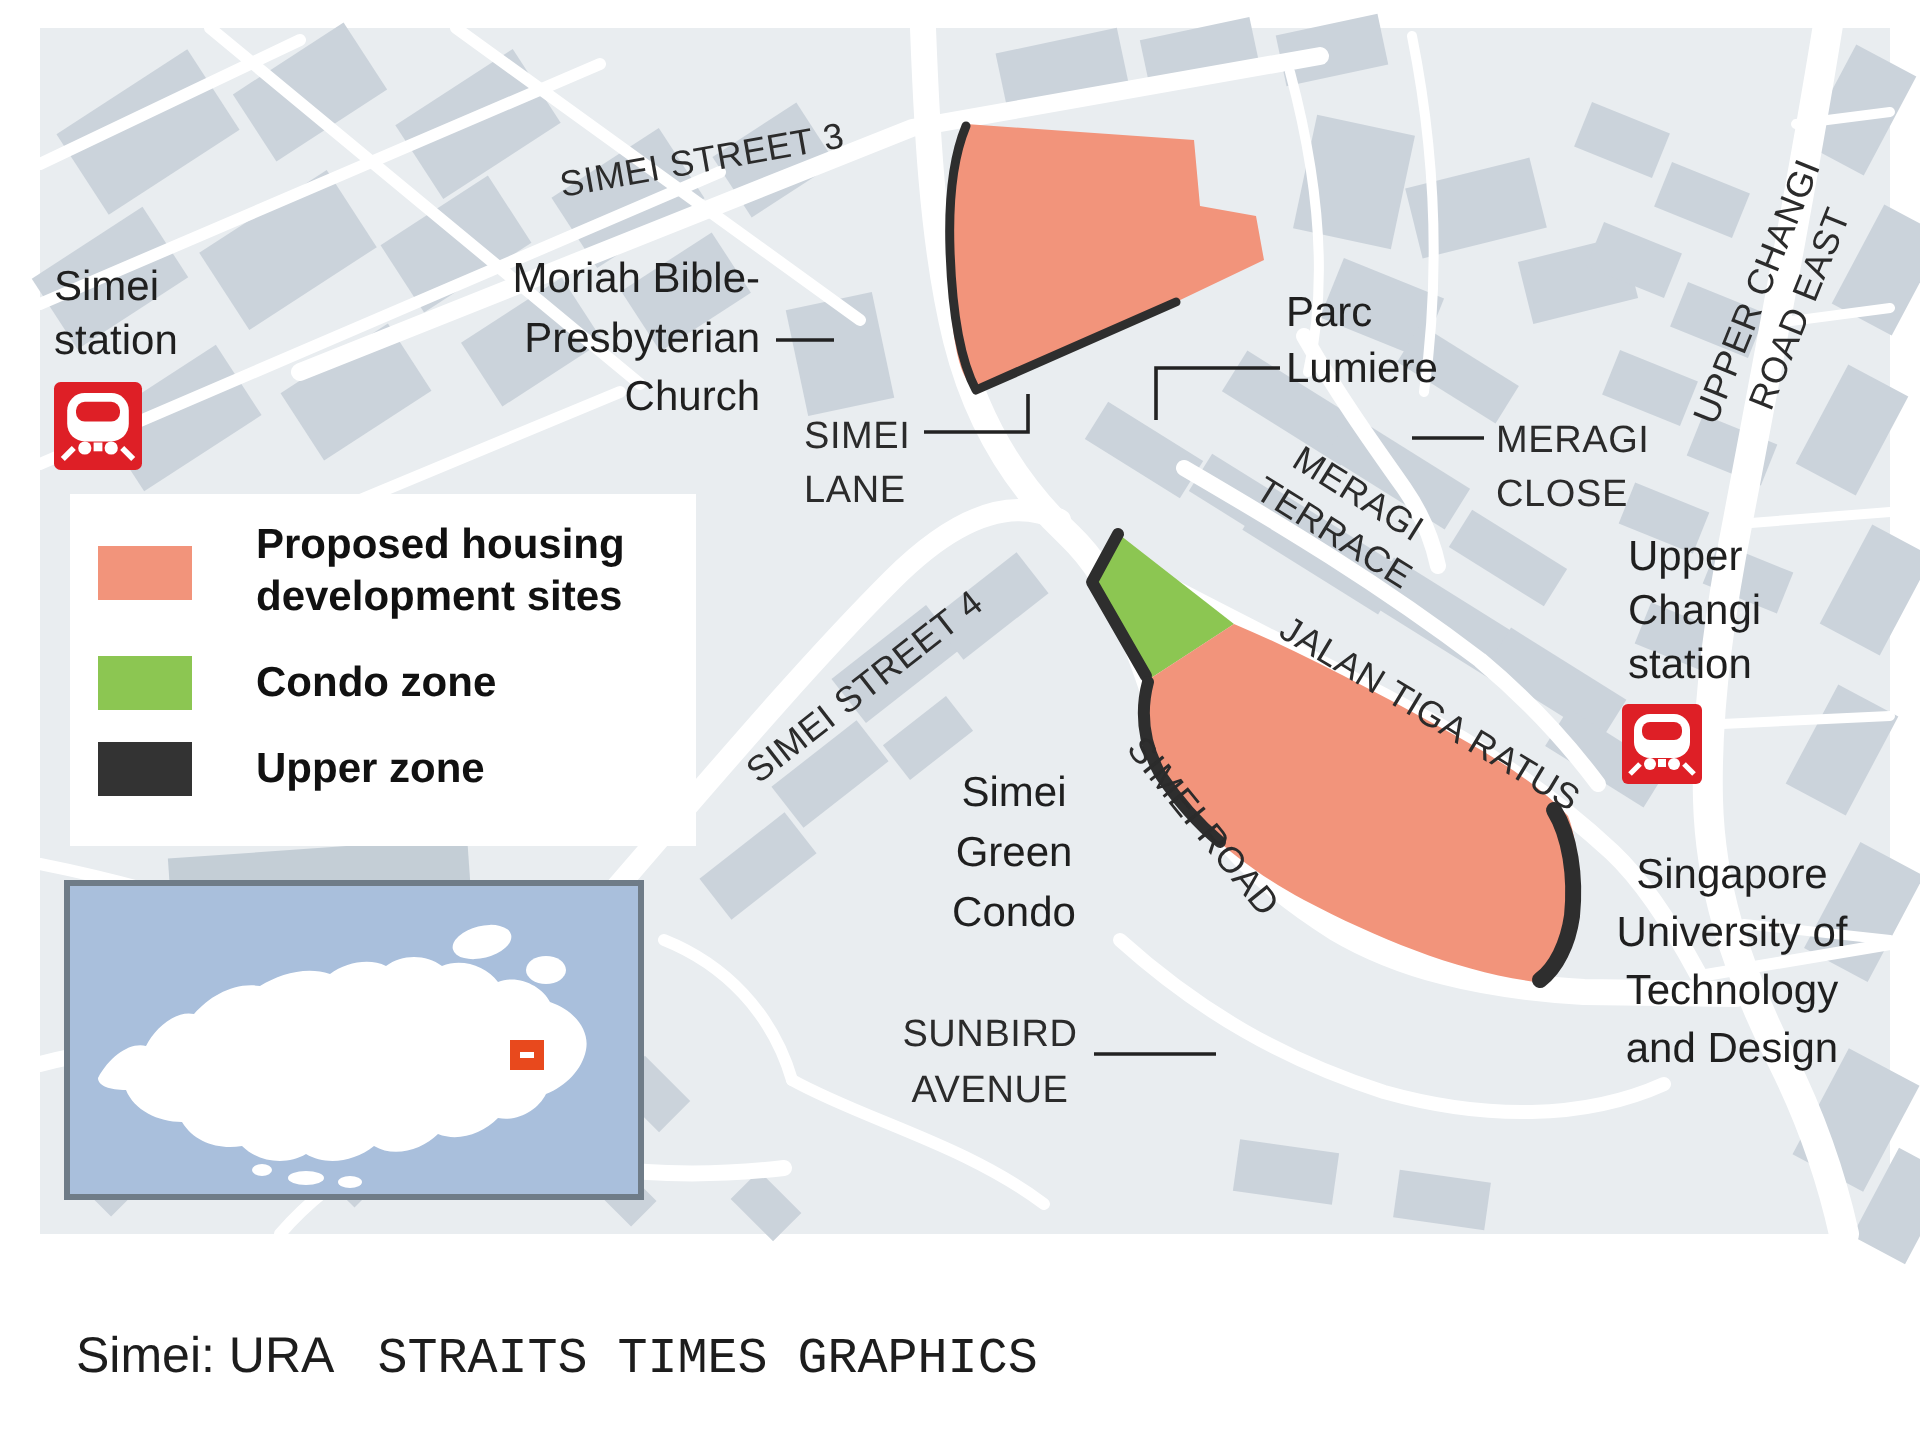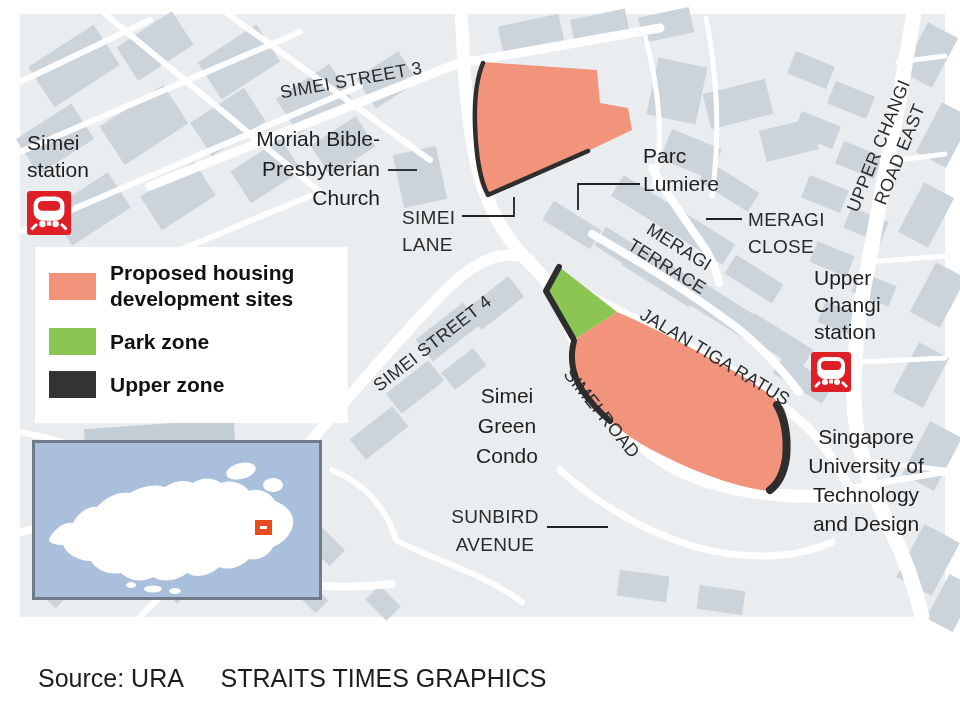--- a/index.html
+++ b/index.html
@@ -10,27 +10,27 @@
   .rl{font-size:18px;letter-spacing:.3px;fill:#2b2b2b;}
   .rl2{font-size:19px;letter-spacing:.3px;fill:#2b2b2b;}
   .pl{font-size:21px;fill:#1f1f1f;}
   .bld{fill:#cbd3db;}
   .bld2{fill:#c4ced6;}
   .road{stroke:#ffffff;fill:none;stroke-linecap:round;stroke-linejoin:round;}
   .ld{stroke:#222;stroke-width:1.8;fill:none;}
   .zedge{stroke:#2e2e2e;fill:none;stroke-linecap:round;stroke-linejoin:round;}
   .legend{position:absolute;left:35px;top:247px;width:313px;height:176px;background:#fff;
           box-sizing:border-box;padding:13px 14px;display:flex;flex-direction:column;gap:16px;}
-  .legend-row{display:flex;align-items:center;}
+  .legend-row{display:flex;align-items:center;gap:18px;}
   .swatch{width:47px;height:27px;flex:0 0 47px;margin-right:14px;}
   .legend-label{font-weight:700;font-size:21px;line-height:26px;color:#111;}
   .inset{position:absolute;left:32px;top:440px;width:290px;height:160px;box-sizing:border-box;
          border:3px solid #6f7c88;}
   .source-line{position:absolute;left:38px;top:664px;font-size:25px;color:#1d1d1d;}
-  .source-line .credit{margin-left:31px;}
+  .source-line .credit{margin-left:16px;font-family:Liberation Mono, monospace;}
 </style>
 </head>
 <body>
 
 <div class="canvas">
 
   <svg width="960" height="718" viewBox="0 0 960 718">
     <defs>
       <g id="mrt">
         <rect width="40" height="40" rx="3" fill="#DE1F26"></rect>
@@ -211,21 +211,21 @@
   </svg>
 
   
   <div class="legend">
     <div class="legend-row">
       <div class="swatch" style="background-color: rgb(242, 148, 123);"></div>
       <div class="legend-label">Proposed housing development sites</div>
     </div>
     <div class="legend-row">
       <div class="swatch" style="background-color: rgb(140, 198, 82);"></div>
-      <div class="legend-label">Park zone</div>
+      <div class="legend-label">Condo zone</div>
     </div>
     <div class="legend-row">
       <div class="swatch" style="background-color: rgb(51, 51, 51);"></div>
       <div class="legend-label">Upper zone</div>
     </div>
   </div>
 
   
   <div class="inset" style="background-color: rgb(169, 191, 220);">
     <svg width="284" height="154" viewBox="0 0 284 154">
@@ -239,17 +239,17 @@
       <ellipse fill="#ffffff" cx="118" cy="146" rx="9" ry="3.5"></ellipse>
       <ellipse fill="#ffffff" cx="140" cy="148" rx="6" ry="3"></ellipse>
       <ellipse fill="#ffffff" cx="96" cy="142" rx="5" ry="3"></ellipse>
       <rect x="220" y="77" width="17" height="15" fill="#E8491D"></rect>
       <rect x="225" y="83" width="7" height="3" fill="#ffffff"></rect>
     </svg>
   </div>
 
   
   <div class="source-line">
-    <span>Source: URA</span>
+    <span>Simei: URA</span>
     <span class="credit">STRAITS TIMES GRAPHICS</span>
   </div>
 
 </div>
 
 </body></html>

